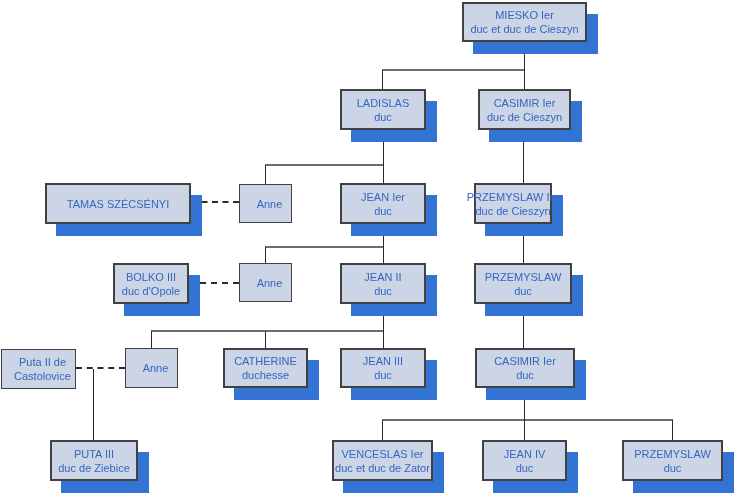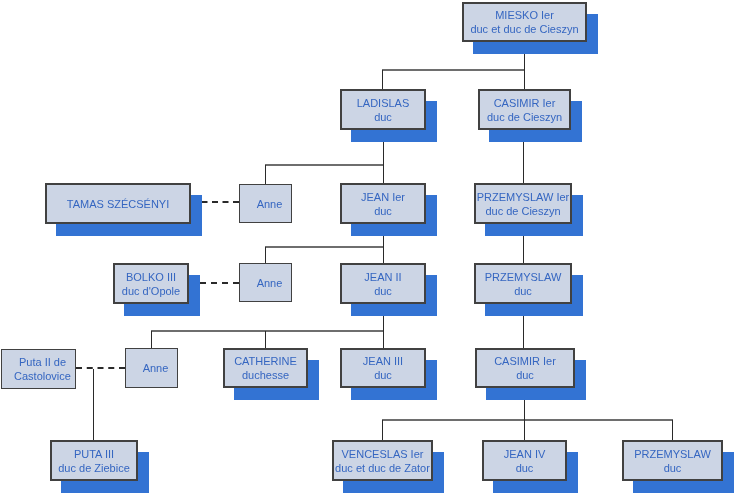--- a/index.html
+++ b/index.html
@@ -74,21 +74,21 @@
     <div class="node shadow" style="left: 45px; top: 183px; width: 146px; height: 41px;">
       <div class="nm">TAMAS SZÉCSÉNYI</div>
     </div>
     <div class="node thin" style="left: 239px; top: 184px; width: 53px; height: 39px;">
       <div class="nm">Anne</div>
     </div>
     <div class="node shadow" style="left: 340px; top: 183px; width: 86px; height: 41px;">
       <div class="nm">JEAN Ier</div>
       <div class="sub">duc</div>
     </div>
-    <div class="node shadow" style="left: 474px; top: 183px; width: 98px; height: 41px;">
+    <div class="node shadow" style="left: 474px; top: 183px; width: 78px; height: 41px;">
       <div class="nm">PRZEMYSLAW Ier</div>
       <div class="sub">duc de Cieszyn</div>
     </div>
     <div class="node shadow" style="left: 113px; top: 263px; width: 76px; height: 41px;">
       <div class="nm">BOLKO III</div>
       <div class="sub">duc d'Opole</div>
     </div>
     <div class="node thin" style="left: 239px; top: 263px; width: 53px; height: 39px;">
       <div class="nm">Anne</div>
     </div>

